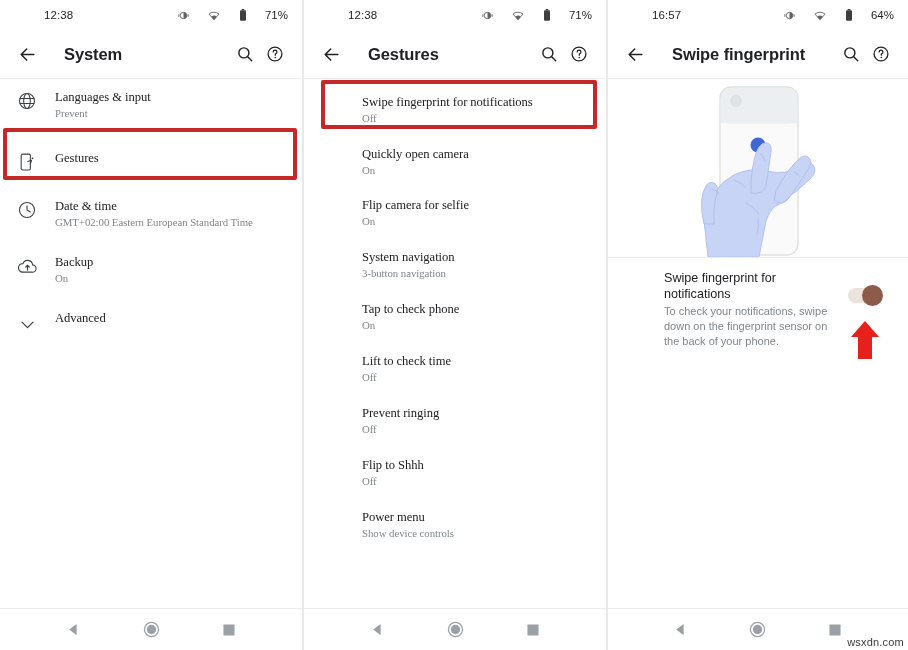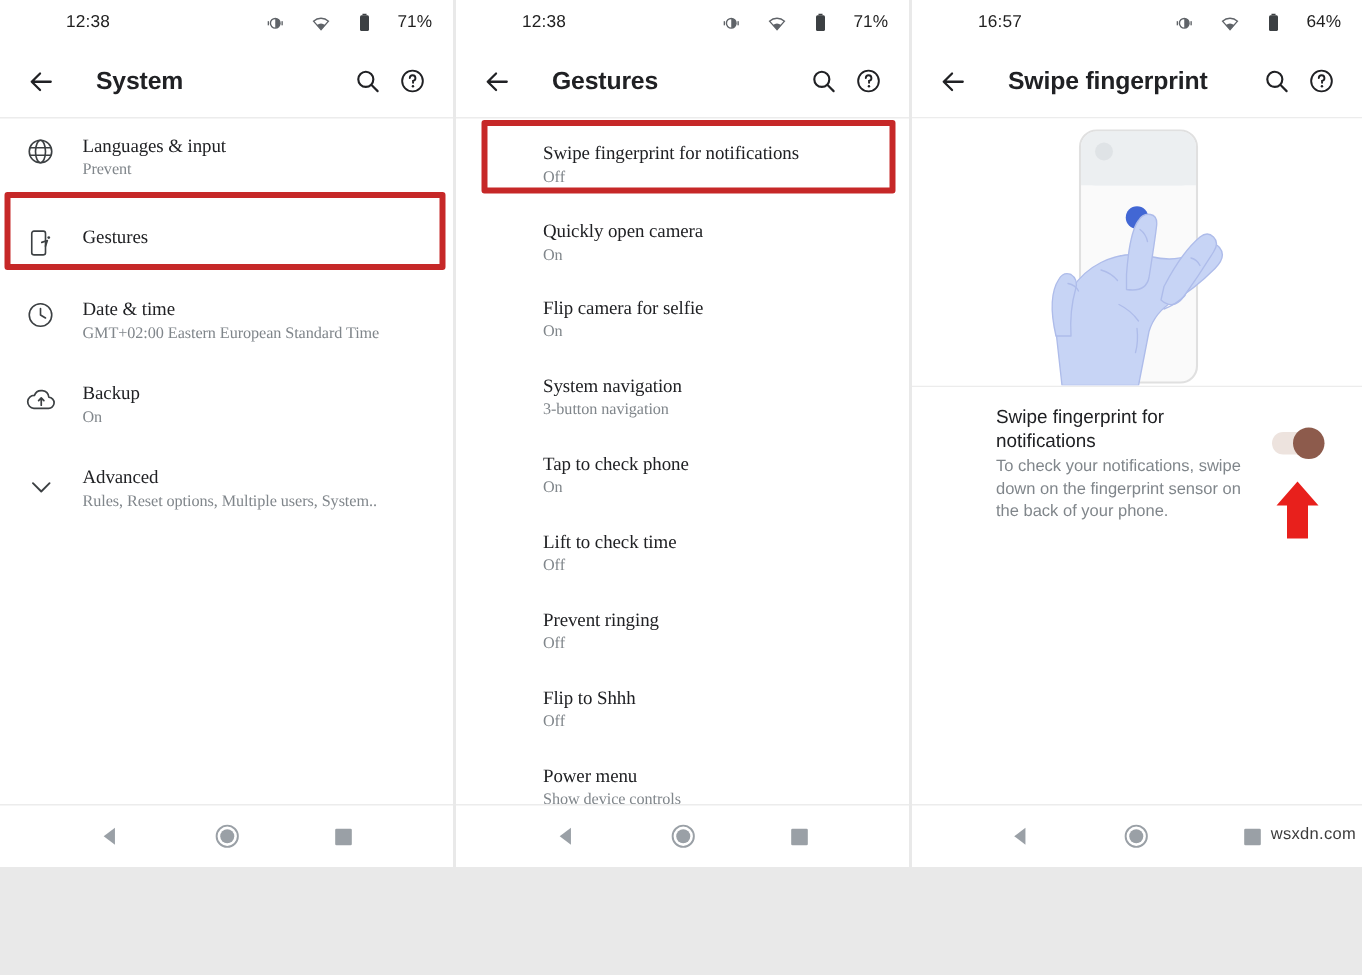--- a/index.html
+++ b/index.html
@@ -9,21 +9,21 @@
     font-family: "Liberation Sans", sans-serif;
     overflow: hidden;
   }
   .screens {
     display: flex;
     width: 908px; height: 650px;
     background: #e9e9e9;
   }
   .panel {
     width: 303px;
-    height: 578px;
+    height: 650px;
     background: #ffffff;
     position: relative;
     display: flex;
     flex-direction: column;
   }
   .panel.mid { margin-left: 2px; }
   .panel.right { margin-left: 2px; width: 300px; }
 
   
   .statusbar {
@@ -200,21 +200,21 @@
   }
   .navbar .navitem {
     display: flex; align-items: center; justify-content: center;
     width: 40px; height: 40px;
   }
   .navbar svg { display: block; }
 
   .watermark {
     position: absolute;
     right: 4px;
-    bottom: 16px;
+    bottom: 2px;
     font-size: 11px;
     color: #3c3c3c;
     letter-spacing: .2px;
   }
 </style>
 </head>
 <body>
 
 <div class="screens">
 
@@ -327,21 +327,20 @@
       </div>
 
       <div class="row" style="padding-top:14px;">
         <span class="rowicon" style="padding-top:6px;">
           <svg width="19" height="19" viewBox="0 0 24 24">
               <path d="M5 9l7 7 7-7" fill="none" stroke="#3c4043" stroke-width="1.6" stroke-linecap="round" stroke-linejoin="round"></path>
             </svg>
         </span>
         <span class="rowtext">
           <div class="rowtitle">Advanced</div>
-          <div class="rowsub">Rules, Reset options, Multiple users, System..</div>
         </span>
       </div>
 
       <div class="hl-box" style="left:3px; top:49px; width:294px; height:52px;"></div>
     </div>
 
     <div class="navbar">
       <span class="navitem">
         <svg width="15" height="15" viewBox="0 0 24 24">
             <path d="M17 3 L5 12 L17 21 Z" fill="#9aa0a6"></path>

